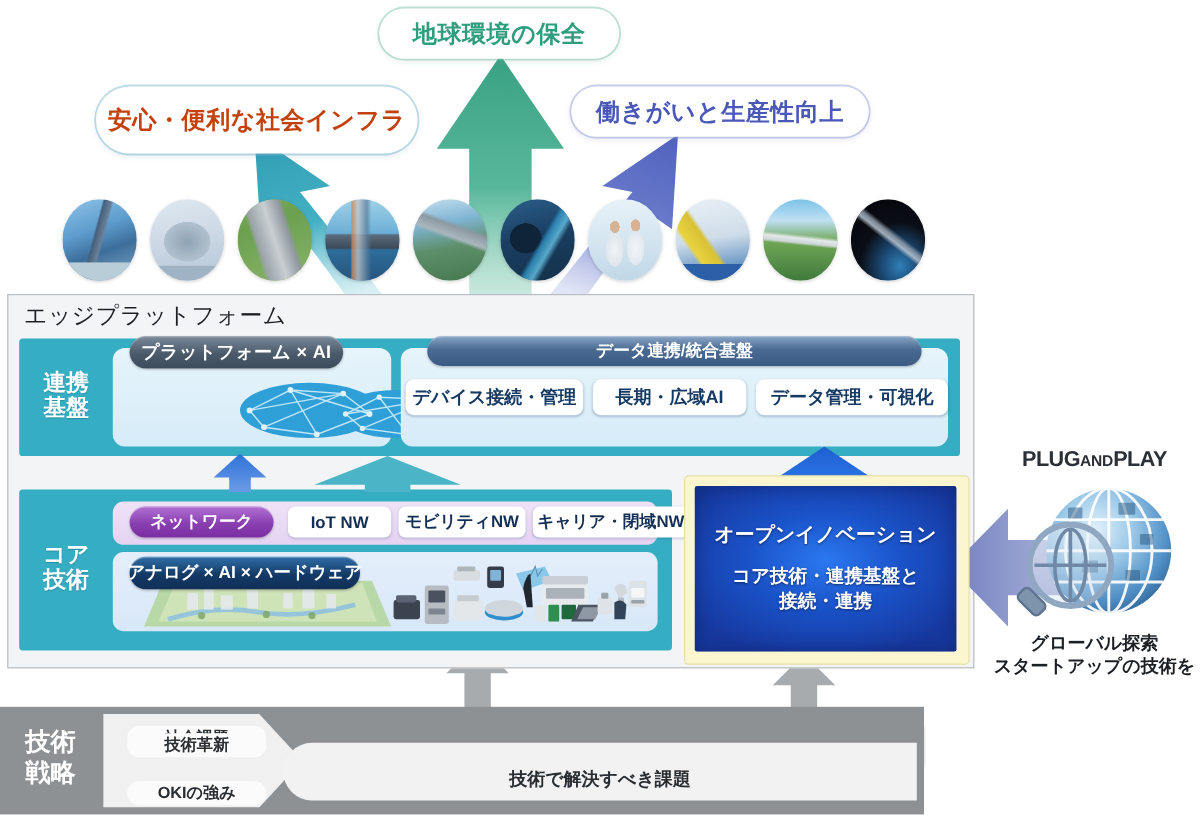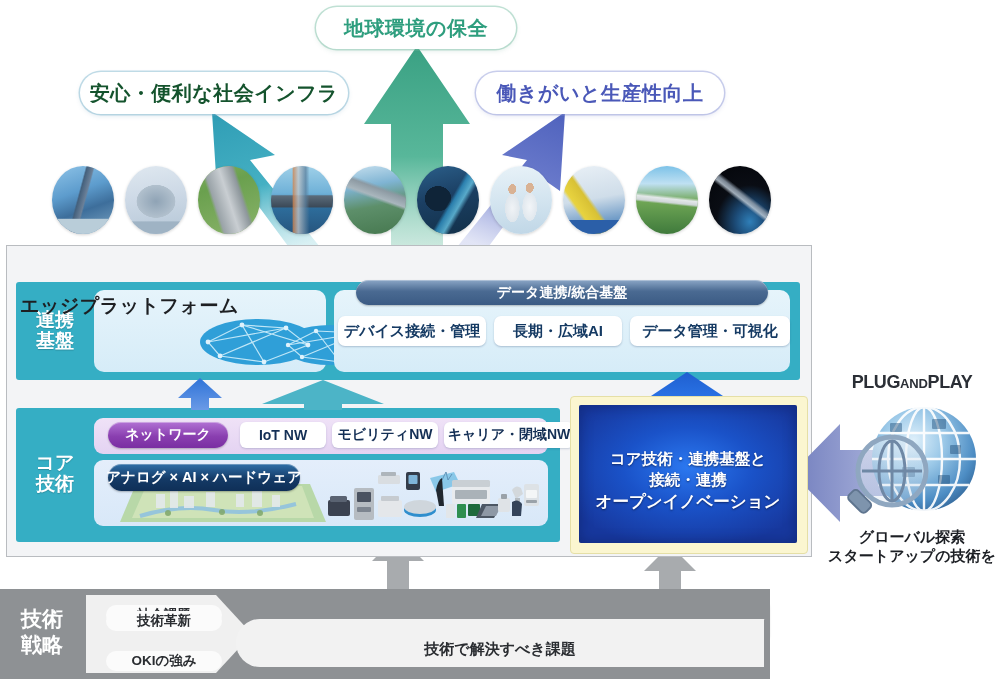--- a/index.html
+++ b/index.html
@@ -22,21 +22,21 @@
     background:#ffffff;
     border-radius:999px;
     box-shadow:0 0 0 1.5px rgba(120,160,200,.30), 0 2px 5px rgba(80,110,150,.20);
     font-weight:bold;
     letter-spacing:.5px;
     white-space:nowrap;
     z-index:8;
   }
   #pill-earth{left:316px;top:7px;width:200px;height:42px;font-size:20px;color:#2e9e7e;
     box-shadow:0 0 0 1.5px rgba(120,190,165,.45), 0 2px 5px rgba(90,150,130,.18);}
-  #pill-infra{left:80px;top:72px;width:268px;height:42px;font-size:20px;color:#14532d;
+  #pill-infra{left:80px;top:72px;width:268px;height:56px;font-size:20px;color:#c2410c;
     box-shadow:0 0 0 1.5px rgba(120,180,205,.45), 0 2px 5px rgba(70,130,165,.18);}
   #pill-work{left:476px;top:72px;width:248px;height:42px;font-size:20px;color:#4a58b8;
     box-shadow:0 0 0 1.5px rgba(140,150,215,.45), 0 2px 5px rgba(90,100,175,.18);}
 
   
   .growth{position:absolute;z-index:3;}
 
   
   #photostrip{position:absolute;left:52px;top:166px;width:720px;height:68px;z-index:6;}
   .photo{
@@ -48,23 +48,22 @@
 
   
   #edge-frame{
     position:absolute;left:6px;top:245px;width:804px;height:310px;
     background:#f3f4f6;
     border:1px solid #b9bcc0;
     z-index:5;
   }
   #edge-title{
     position:absolute;left:20px;top:250px;
-    font-size:19px;font-weight:bold;color:#1d1f22;letter-spacing:.5px;
+    font-size:19px;font-weight:normal;color:#1d1f22;letter-spacing:.5px;
     z-index:9;
-    margin-top:43px;
   }
 
   
   .teal-band{
     position:absolute;
     background:#35aec4;
     border-radius:3px;
     z-index:6;
   }
   #band-renkei{left:16px;top:282px;width:784px;height:98px;}
@@ -368,20 +367,21 @@
           <circle cx="126" cy="19" r="2.2"></circle>
             <circle cx="170" cy="21" r="2.2"></circle>
           <circle cx="186" cy="36" r="2.2"></circle>
             <circle cx="150" cy="50" r="2.2"></circle>
           <circle cx="112" cy="45" r="2.2"></circle>
             <circle cx="98" cy="33" r="2.2"></circle>
         </g>
       </svg>
     </div>
 
+    <div class="chip-dark" id="chip-platform-ai">プラットフォーム × AI</div>
 
     <div class="inner-panel" id="panel-data"></div>
     <div class="chip-dark" id="chip-data-base">データ連携/統合基盤</div>
     <div class="chip-white" id="chip-ai">長期・広域AI</div>
     <div class="chip-white" id="chip-device">デバイス接続・管理</div>
     <div class="chip-white" id="chip-viz">データ管理・可視化</div>
   </div>
 
   <svg class="uparrow" style="left:178px;top:378px;width:44px;height:32px;" viewBox="0 0 44 32">
     <defs>
@@ -476,25 +476,25 @@
         <linearGradient id="aOI" x1="0" y1="0" x2="0" y2="1">
       <stop offset="0" stop-color="#1f5fd0"></stop>
           <stop offset="1" stop-color="#2f7df0"></stop>
     </linearGradient>
       </defs>
     <path d="M39 0 L78 26 L56 26 L56 40 L22 40 L22 26 L0 26 Z" fill="url(#aOI)"></path>
   </svg>
 
   <div id="oi-wrap">
     <div id="oi-panel">
+      <div id="oi-title">オープンイノベーション</div>
       <div id="oi-sub">
         <div>コア技術・連携基盤と</div>
         <div>接続・連携</div>
       </div>
-      <div id="oi-title">オープンイノベーション</div>
     </div>
   </div>
 
   <svg class="abs" style="left:792px;top:420px;width:96px;height:106px;z-index:6;" viewBox="0 0 96 106">
     <defs>
         <linearGradient id="aLeft" x1="1" y1="0" x2="0" y2="0">
       <stop offset="0" stop-color="#aab3dc"></stop>
           <stop offset="1" stop-color="#737fbe"></stop>
     </linearGradient>
       </defs>

